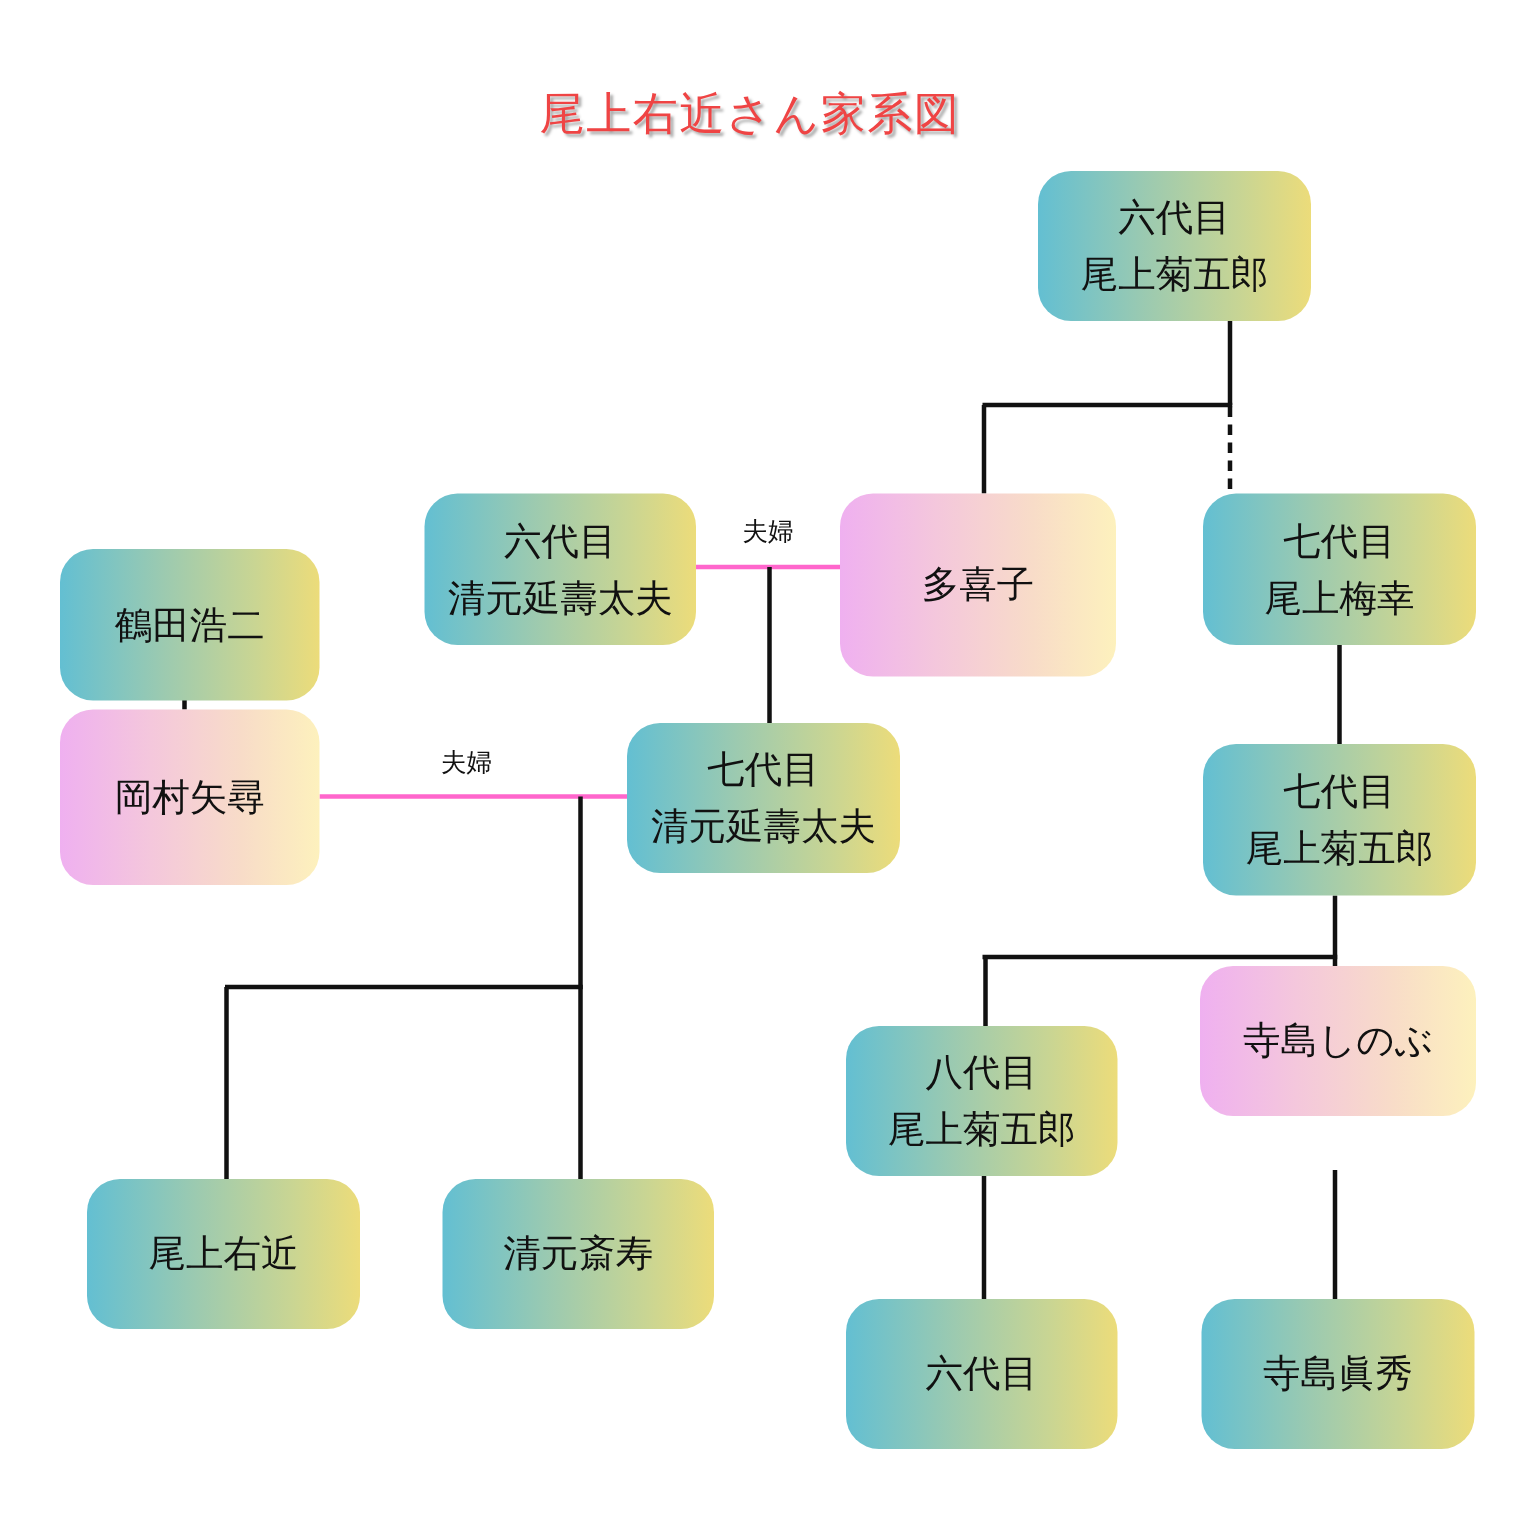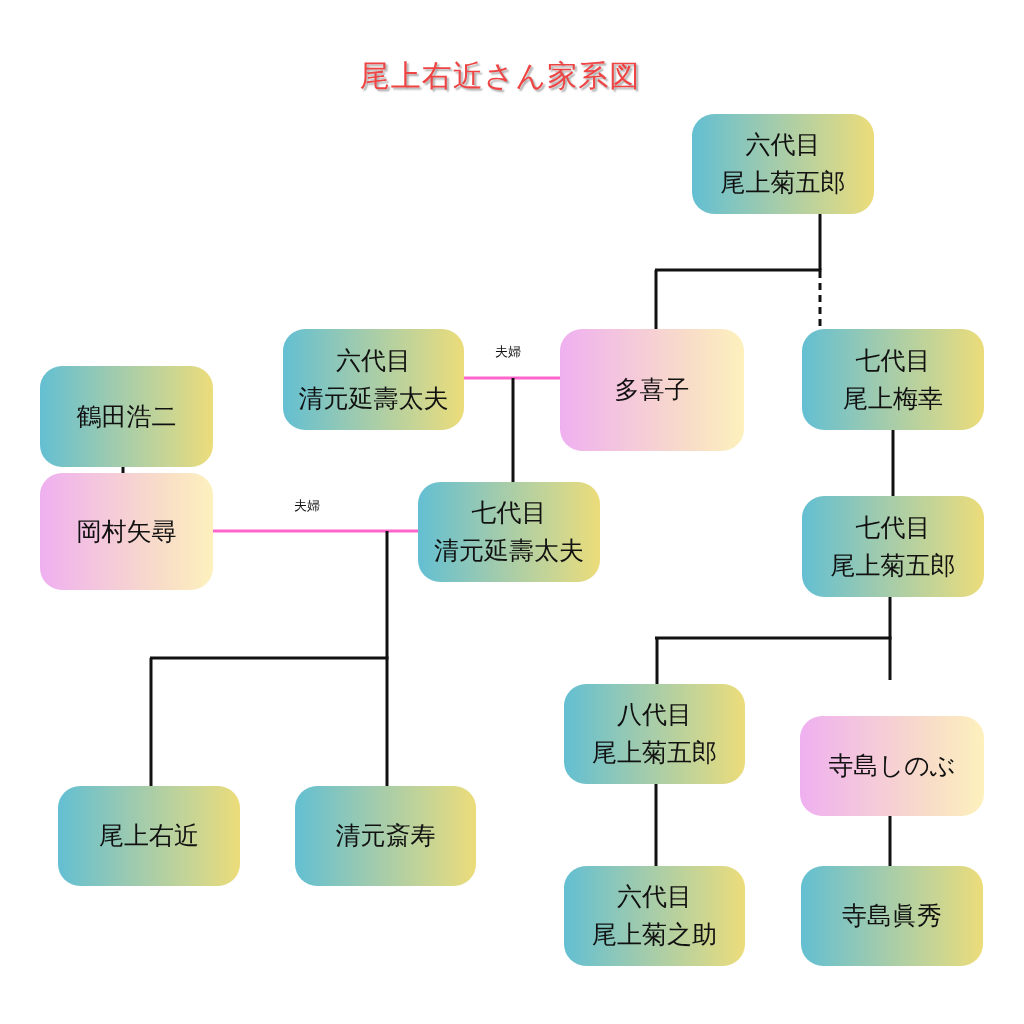--- a/index.html
+++ b/index.html
@@ -49,21 +49,21 @@
     }
     .node.teal {
       background: linear-gradient(to right, #63bfd2 0%, #9ccab0 40%, #c9d593 75%, #ecdc7a 100%);
     }
     .node.pink {
       background: linear-gradient(to right, #efb0f0 0%, #f4c7dc 35%, #f8dcc8 70%, #fdf1bd 100%);
     }
     .node span { display: block; white-space: nowrap; }
     .couple-label {
       position: absolute;
-      font-size: 13px;
+      font-size: 17px;
       color: #111111;
     }
   </style>
 </head>
 <body>
 
 <div class="title">尾上右近さん家系図</div>
 
 <svg class="links" viewBox="0 0 1024 1024">
 
@@ -131,32 +131,31 @@
 <div class="node teal" style="left:802px; top:496px; width:182px; height:101px;">
   <span>七代目</span>
   <span>尾上菊五郎</span>
 </div>
 
 <div class="node teal" style="left:564px; top:684px; width:181px; height:100px;">
   <span>八代目</span>
   <span>尾上菊五郎</span>
 </div>
 
-<div class="node pink" style="left:800px; top:716px; width:184px; height:100px;">
+<div class="node pink" style="left:800px; top:644px; width:184px; height:100px;">
   <span>寺島しのぶ</span>
 </div>
 
 <div class="node teal" style="left:58px; top:786px; width:182px; height:100px;">
   <span>尾上右近</span>
 </div>
 
 <div class="node teal" style="left:295px; top:786px; width:181px; height:100px;">
   <span>清元斎寿</span>
 </div>
 
 <div class="node teal" style="left:564px; top:866px; width:181px; height:100px;">
   <span>六代目</span>
-  <span>尾上菊之助</span>
 </div>
 
 <div class="node teal" style="left:801px; top:866px; width:182px; height:100px;">
   <span>寺島眞秀</span>
 </div>
 
 </body></html>

